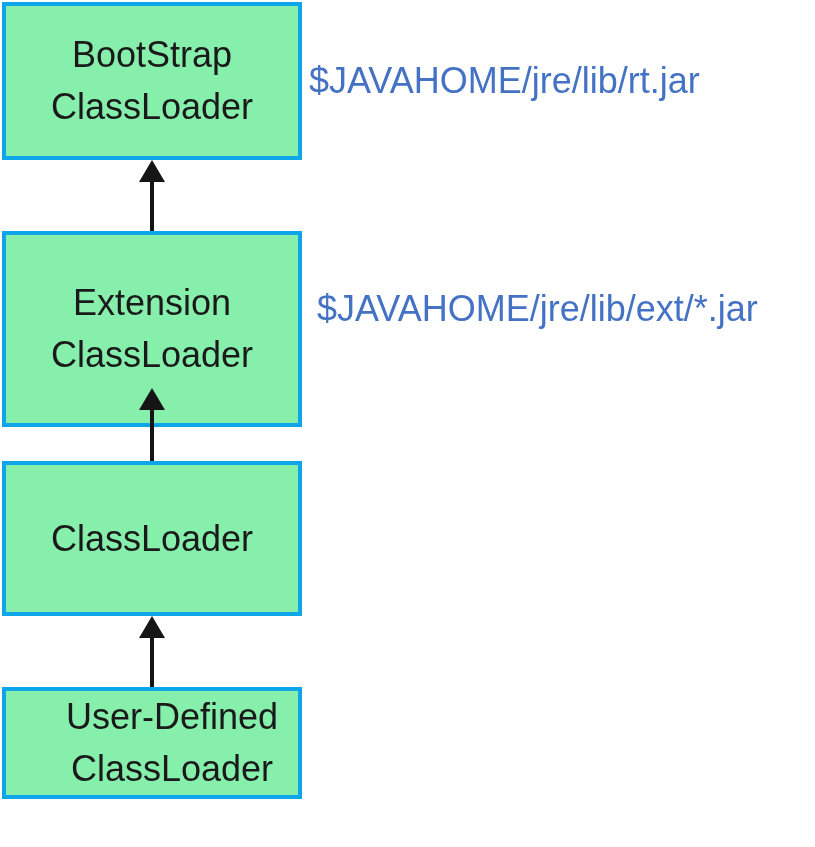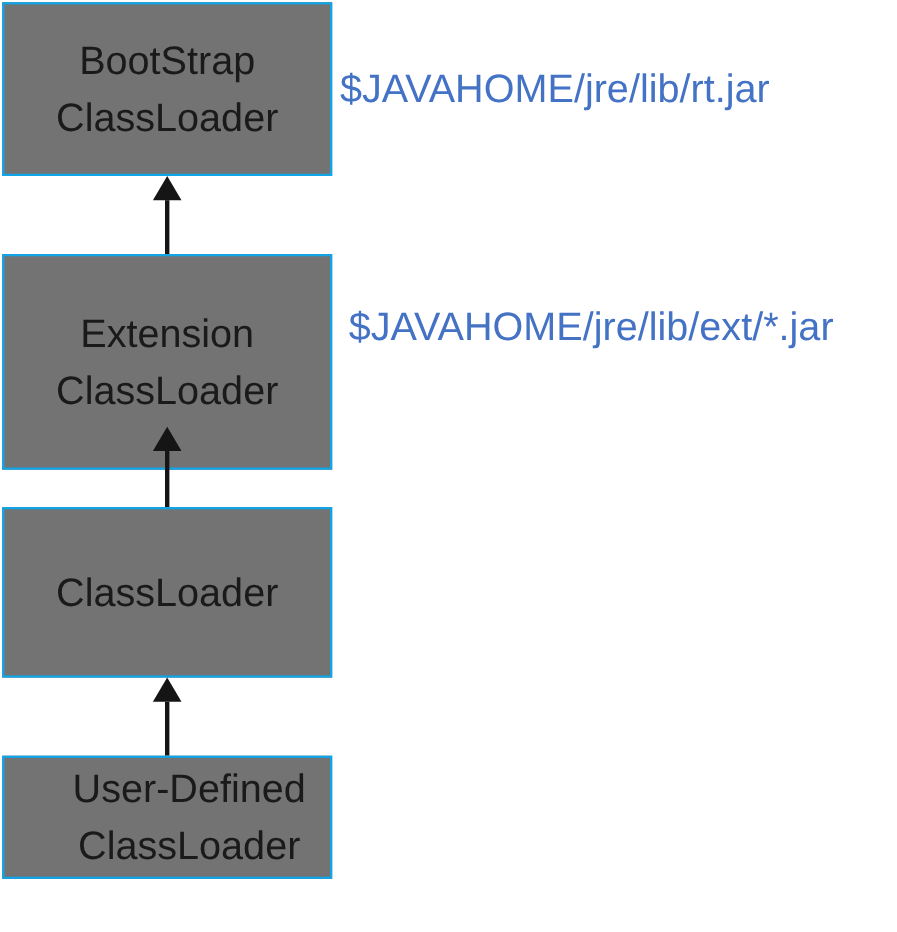--- a/index.html
+++ b/index.html
@@ -11,22 +11,22 @@
     width: 815px;
     height: 847px;
     background: #ffffff;
     overflow: hidden;
   }
 
   .cl-box {
     position: absolute;
     left: 2px;
     width: 300px;
-    border: 2px solid #0ea5e9;
-    background: #737373;
+    border: 4px solid #0ea5e9;
+    background: #86efac;
     display: flex;
     flex-direction: column;
     align-items: center;
     justify-content: center;
     text-align: center;
   }
   .cl-box .line {
     color: #1a1a1a;
     font-size: 36px;
     line-height: 52px;
@@ -38,21 +38,21 @@
   .box-system       { top: 461px; height: 155px; }
   .box-userdefined  { top: 687px; height: 112px; padding-left: 40px; }
 
   .annotation {
     position: absolute;
     color: #4472C4;
     font-size: 36px;
     white-space: nowrap;
   }
   .ann-bootstrap { left: 309px; top: 60px; }
-  .ann-extension { left: 317px; top: 276px; }
+  .ann-extension { left: 317px; top: 288px; }
   .ann-system    { left: 317px; top: 518px; }
 
   .arrow-up {
     position: absolute;
     left: 139px;
     width: 26px;
   }
   .arrow-up .head {
     width: 0;
     height: 0;

